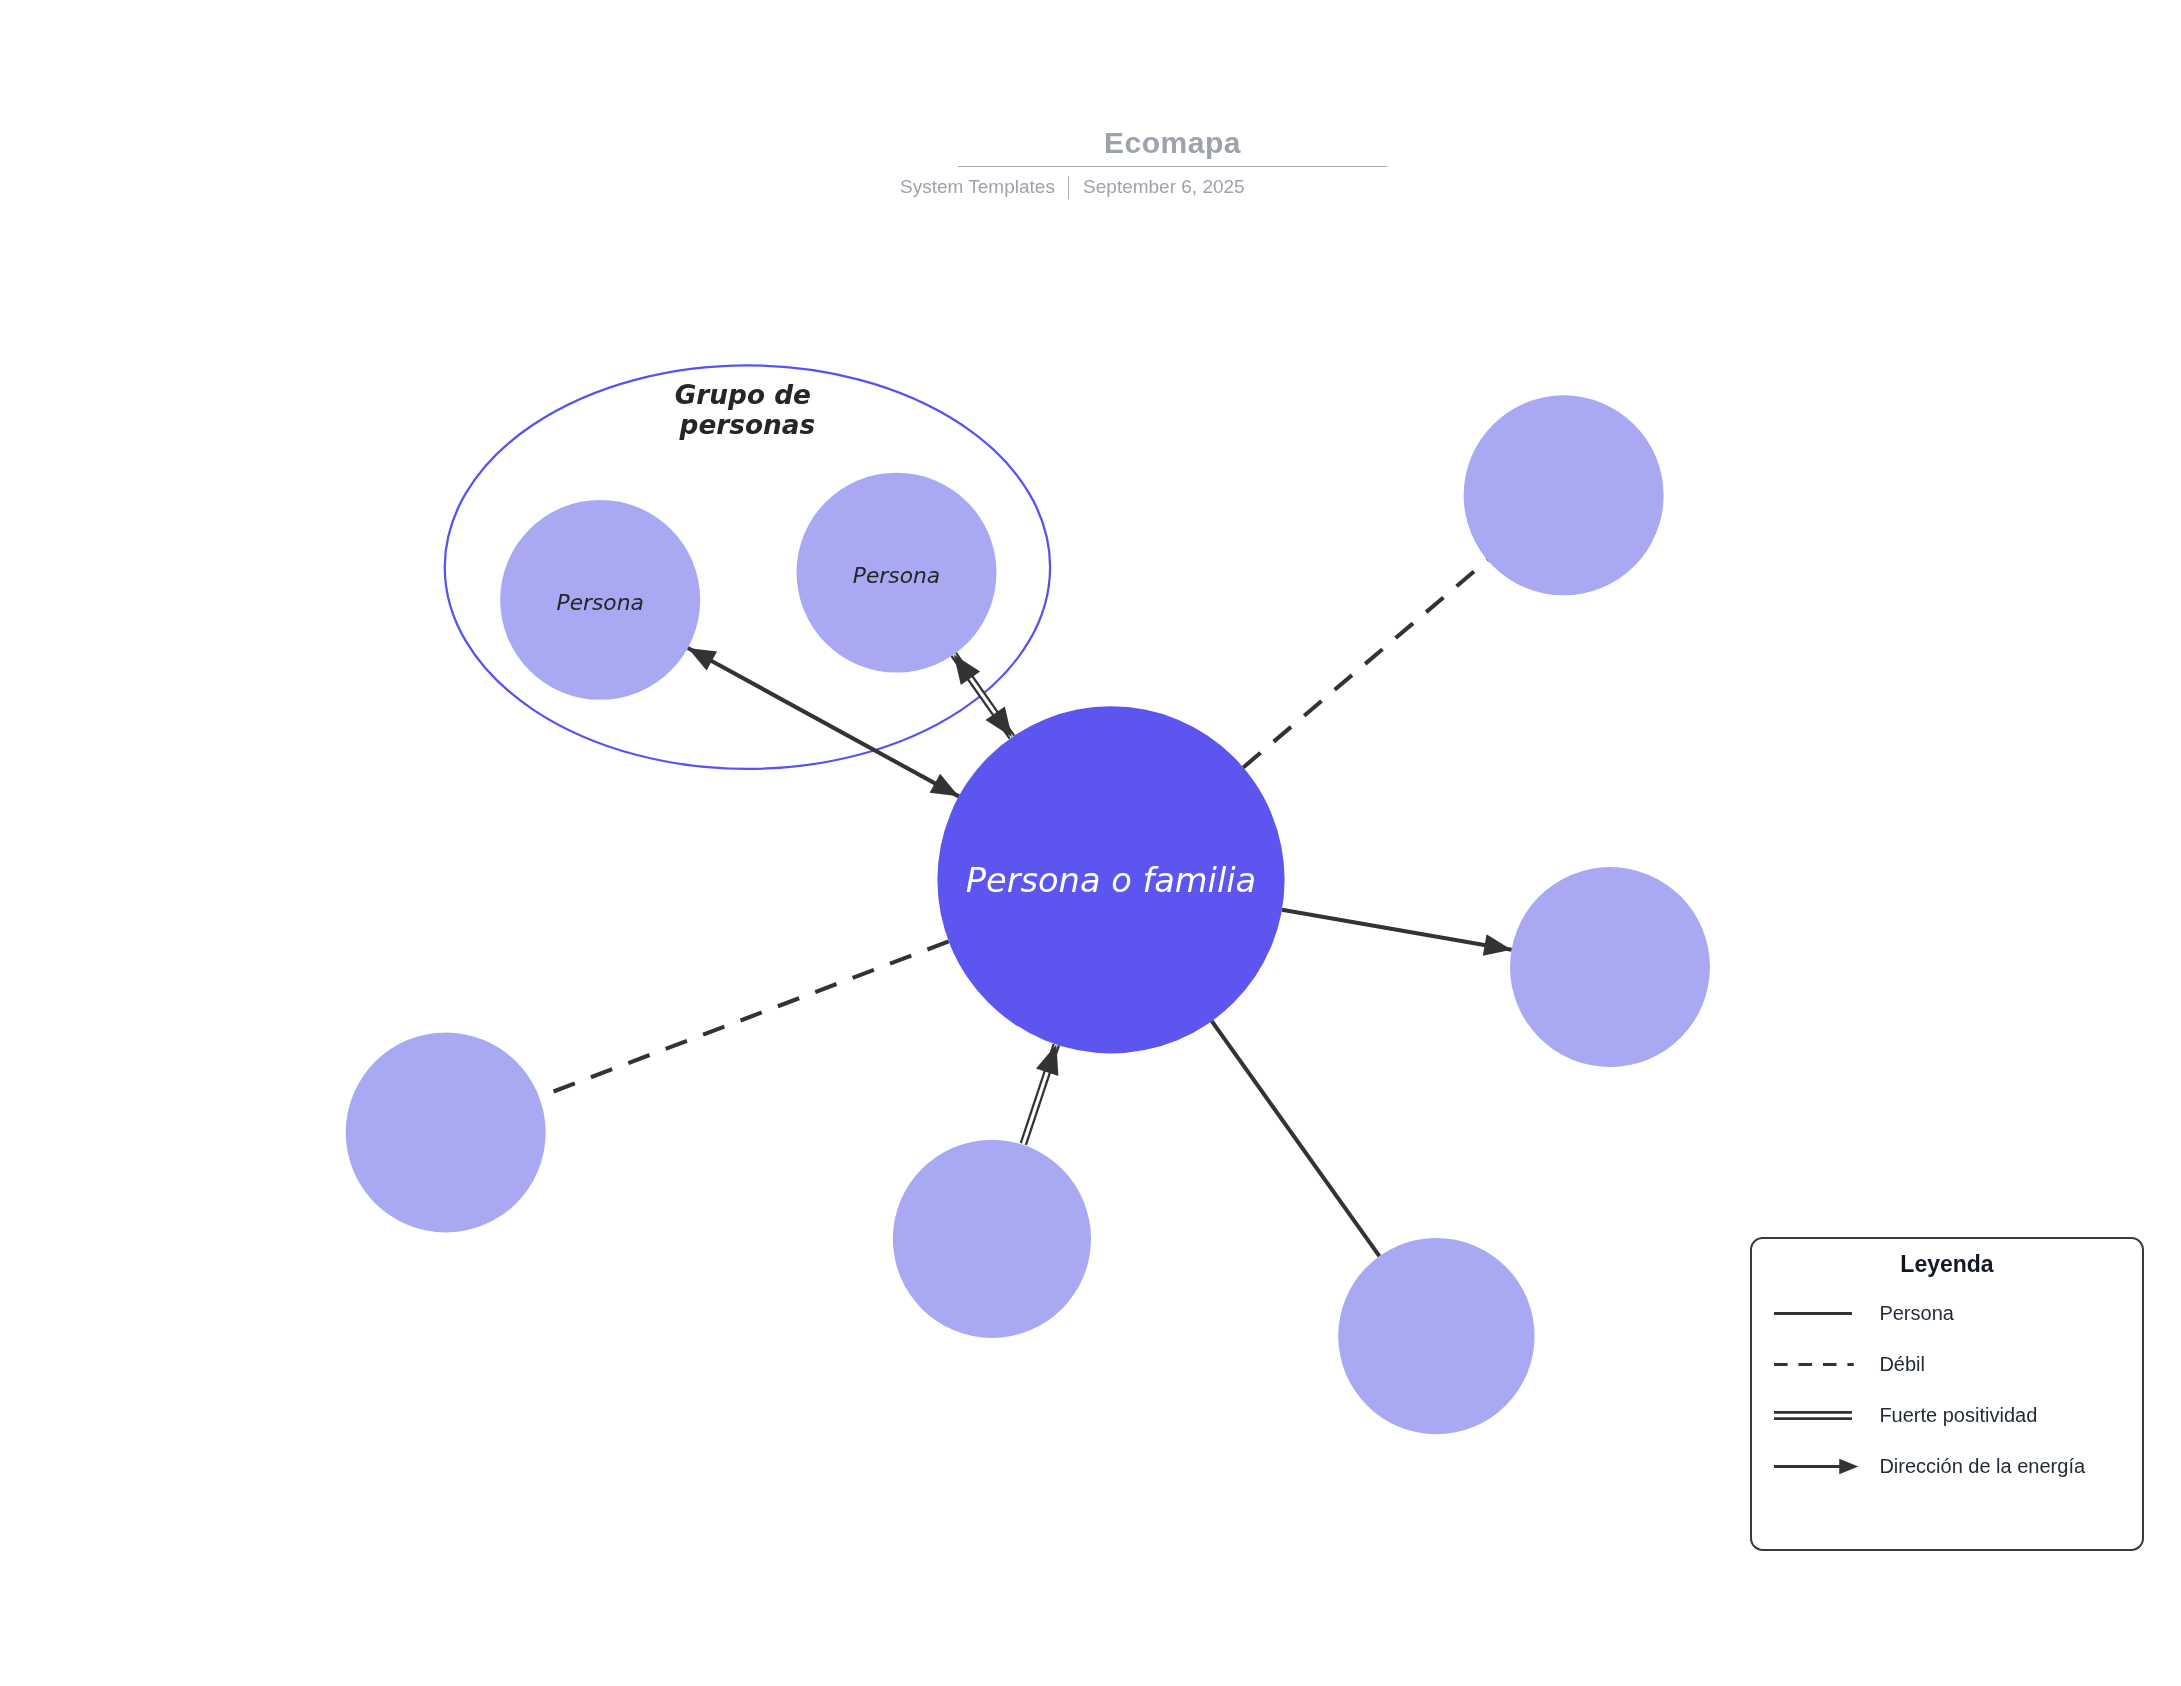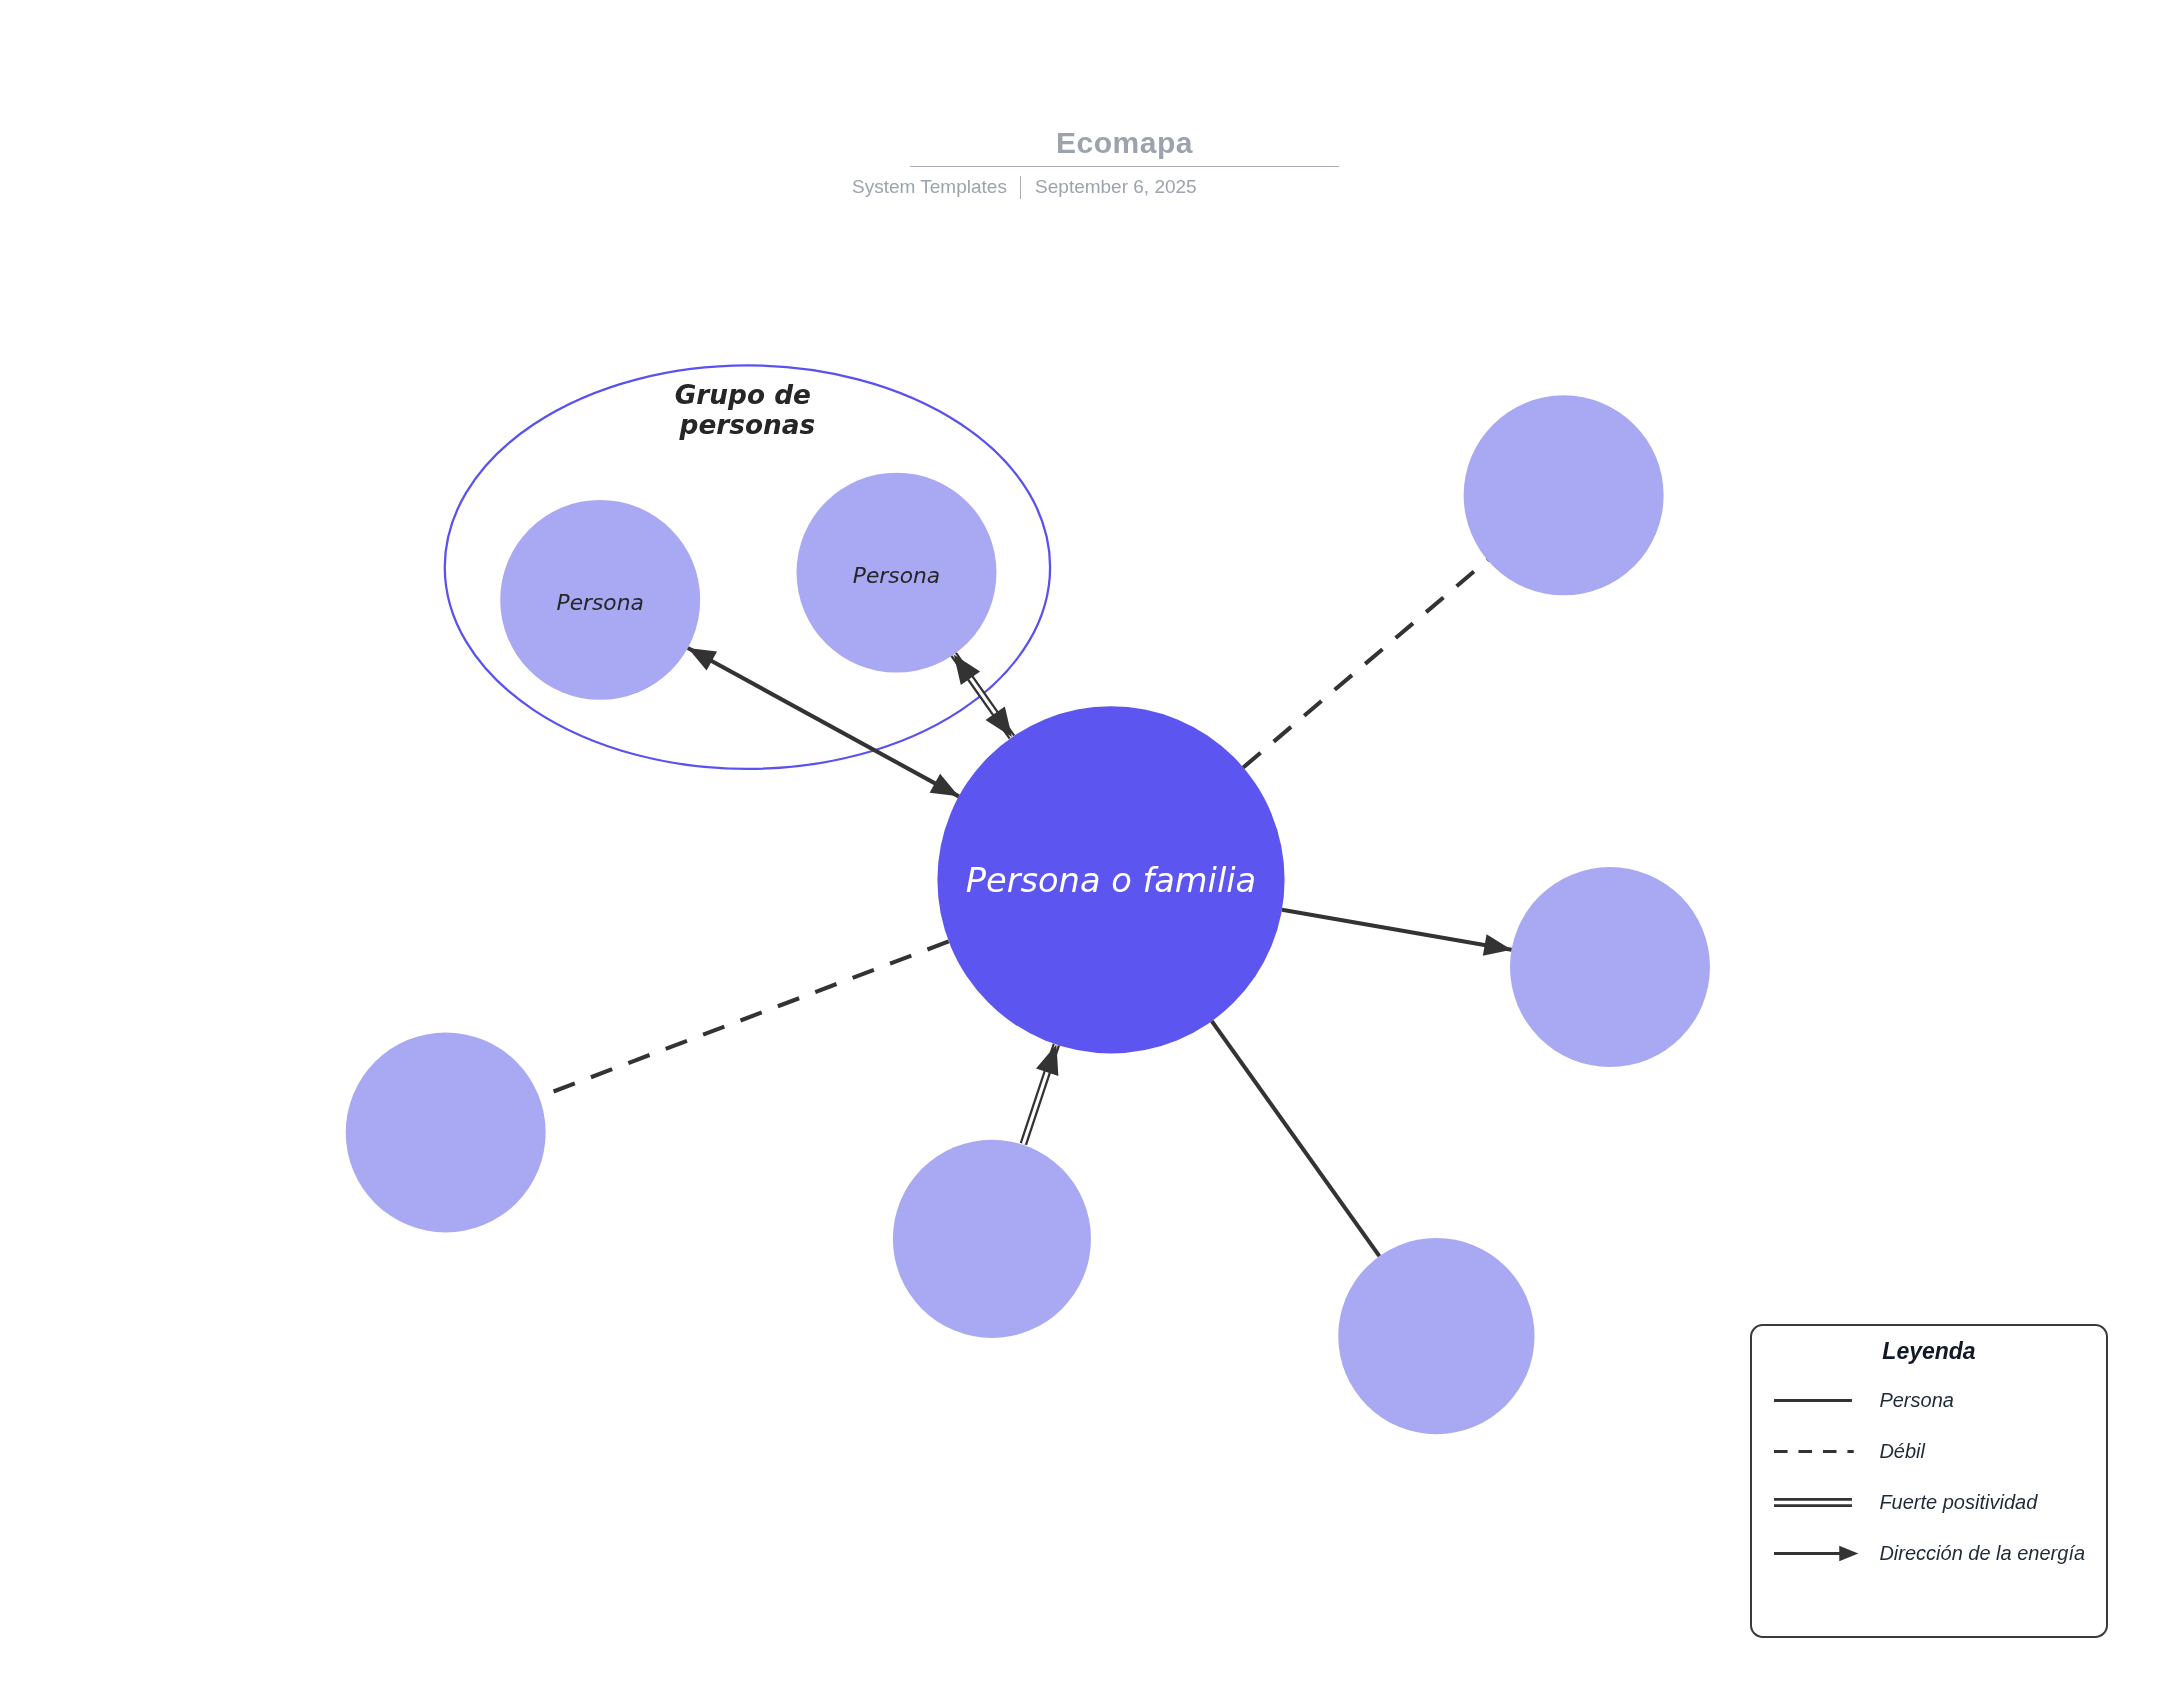--- a/index.html
+++ b/index.html
@@ -15,21 +15,21 @@
     --paper:#ffffff;
   }
   *{box-sizing:border-box;}
   html,body{margin:0;padding:0;}
   body{
     width:2182px;height:1686px;position:relative;overflow:hidden;
     background:var(--paper,#fff);
     font-family:"Liberation Sans",sans-serif;
   }
   
-  .header{position:absolute;left:852px;top:128px;width:545px;text-align:center;}
+  .header{position:absolute;left:900px;top:128px;width:545px;text-align:center;}
   .header-title{
     font-size:30px;line-height:30px;font-weight:700;letter-spacing:0.5px;
     color:var(--muted,#9ca3ad);margin:0;
   }
   .header-rule{width:429px;height:0;border-top:1.8px solid var(--rule,#a8adb6);margin:8.2px auto 0;}
   .byline{
     margin-top:8.2px;font-size:19px;line-height:23.6px;color:var(--muted,#9ca3ad);
     display:flex;align-items:center;
   }
   .byline-sep{
@@ -54,23 +54,23 @@
   .lbl-node{
     font-family:"DejaVu Sans",sans-serif;font-style:italic;
     font-size:24px;fill:var(--ink,#262626);text-anchor:middle;
   }
   .lbl-central{
     font-family:"DejaVu Sans",sans-serif;font-style:italic;
     font-size:37px;fill:#ffffff;text-anchor:middle;
   }
   
   .legend{
-    position:absolute;left:1750px;top:1324px;width:358px;height:314px;
+    position:absolute;left:1750px;top:1237px;width:394px;height:314px;
     border:2.7px solid var(--legend_border,#3a3a3a);border-radius:12.7px;
-    background:var(--paper,#fff);padding:12.7px 9px 11px 20px;font-style:italic;
+    background:var(--paper,#fff);padding:12.7px 9px 11px 20px;
   }
   .legend-title{
     text-align:center;font-size:23px;font-weight:700;color:#111827;
     line-height:25.5px;margin:0 11px 11px 0;
   }
   .legend-row{display:flex;align-items:center;height:51px;}
   .legend-sym{width:91px;height:29px;flex:0 0 91px;margin-right:16.4px;}
   .legend-sym line{stroke:var(--connector,#333);stroke-width:3.5;}
   .legend-sym line.fat{stroke-width:10;}
   .legend-sym line.inner{stroke:#ffffff;stroke-width:3.6;}

